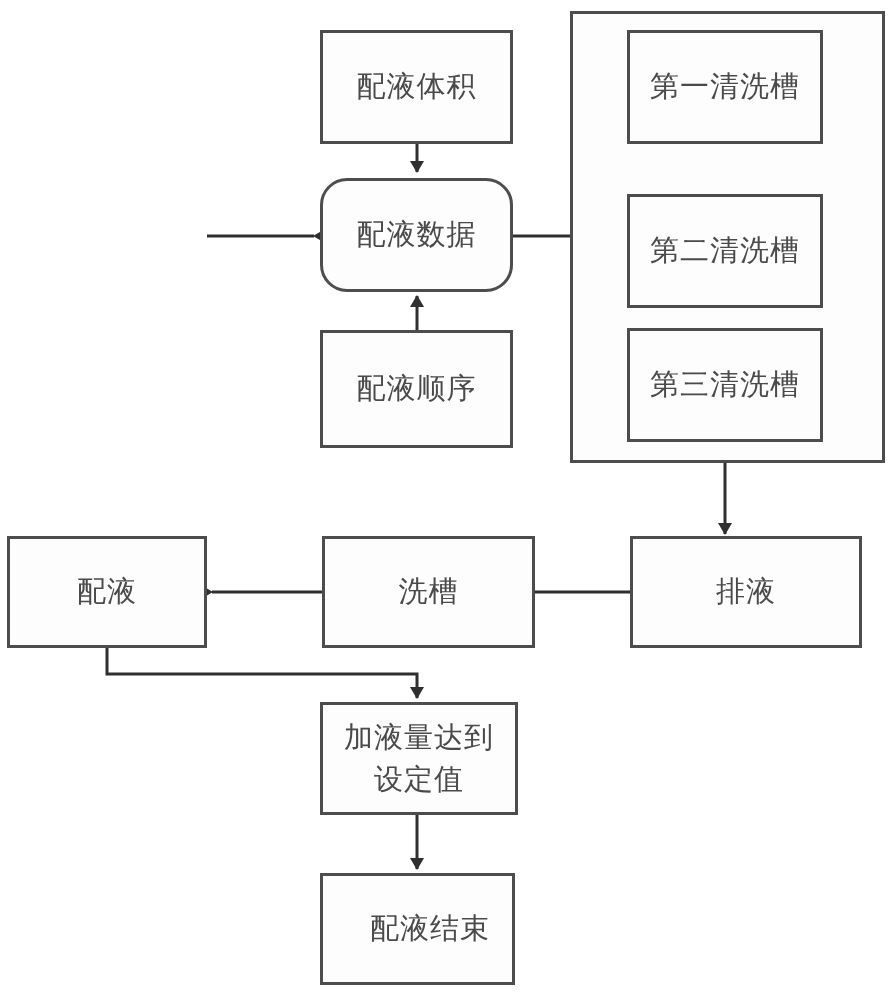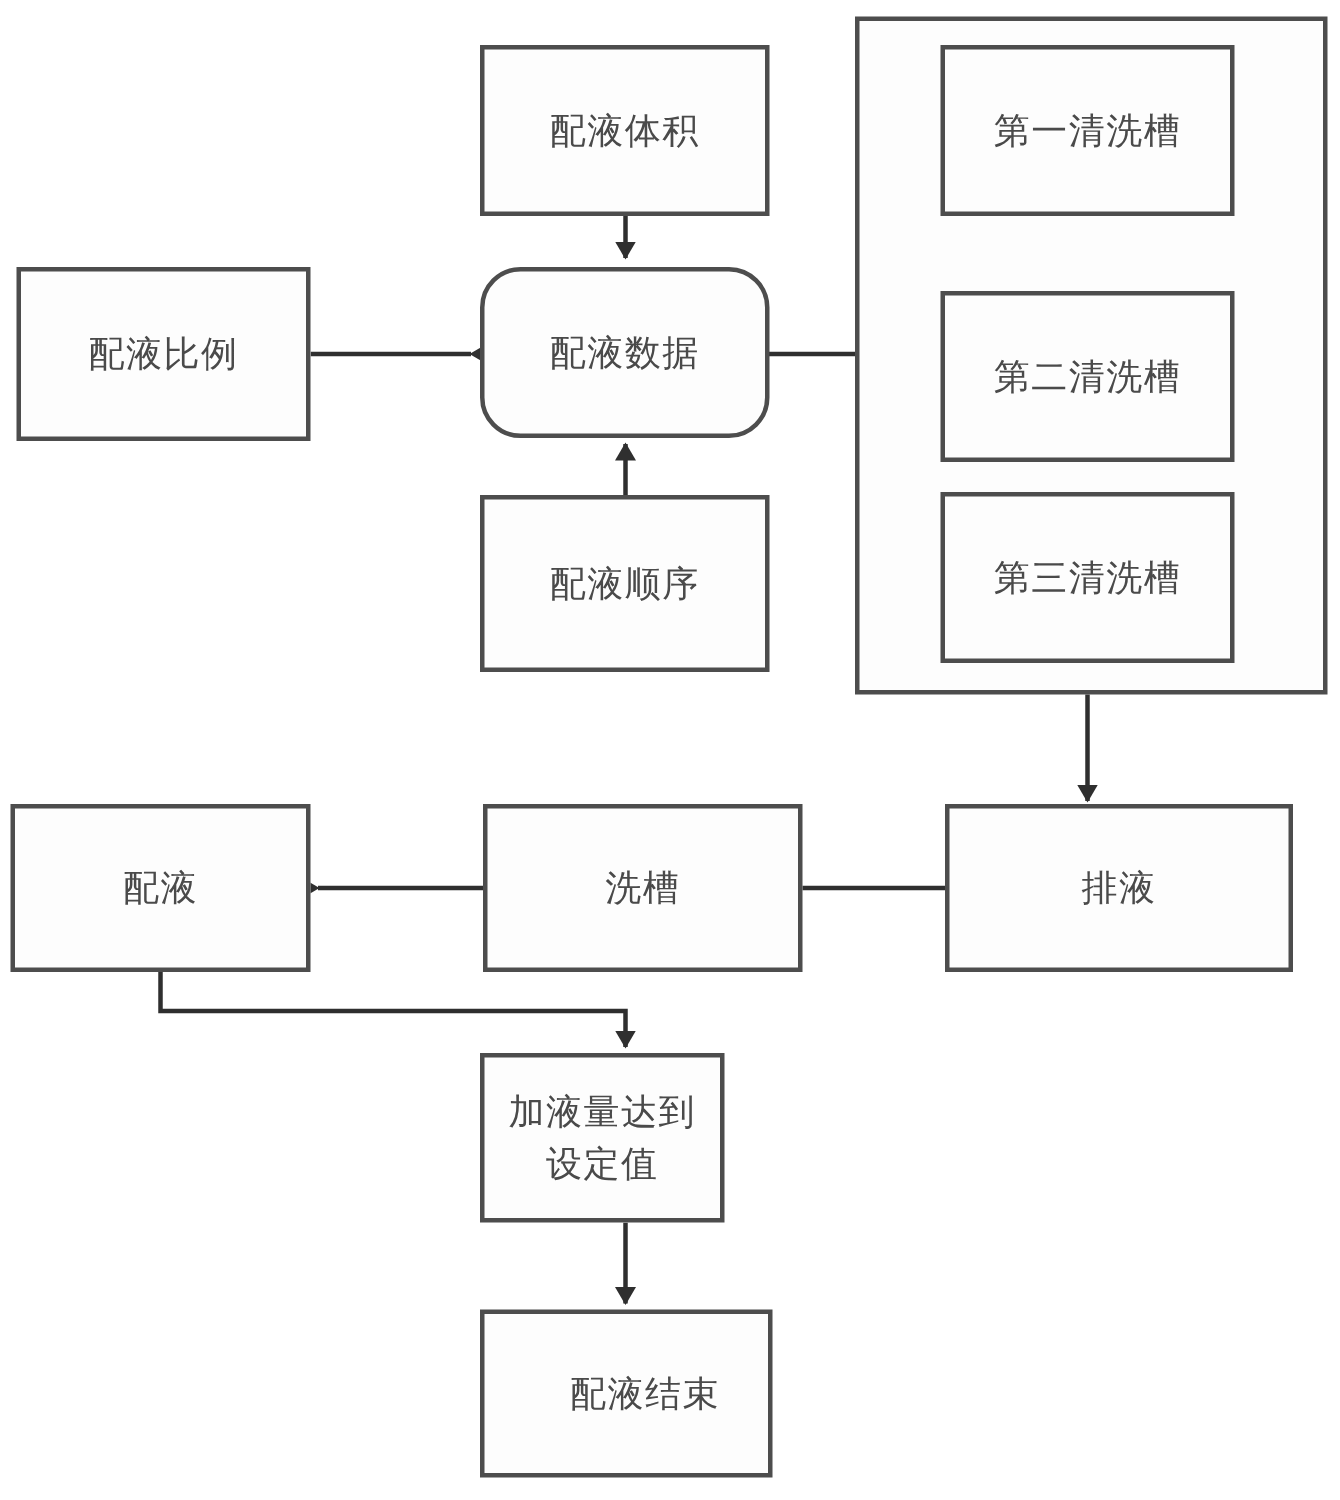--- a/index.html
+++ b/index.html
@@ -20,21 +20,21 @@
   .node {
     position: absolute;
     box-sizing: border-box;
     background: #fdfdfd;
     border: 3px solid #4d4d4d;
     display: flex;
     align-items: center;
     justify-content: flex-start;
     text-align: center;
     color: #4a4a4a;
-    font-size: 24px;
+    font-size: 29px;
     line-height: 1.42;
     letter-spacing: 1px;
     font-family: "DejaVu Sans", "Liberation Sans", sans-serif;
   }
   .node .label {
     display: block;
     width: 100%;
     padding: 0 4px;
   }
   .group-box {
@@ -89,23 +89,20 @@
 
     <path d="M107,648 L107,674 L417,674 L417,698" fill="none" stroke="#2f2f2f" stroke-width="3" marker-end="url(#arrowDown)"></path>
 
     <line x1="417" y1="815" x2="417" y2="869" stroke="#2f2f2f" stroke-width="3" marker-end="url(#arrowDown)"></line>
   </svg>
 
   <div class="node" style="left:320px; top:30px; width:193px; height:114px;">
     <span class="label">配液体积</span>
   </div>
 
-  <div class="node" style="left:11px; top:178px; width:196px; height:116px;">
-    <span class="label">配液比例</span>
-  </div>
 
   <div class="node" style="left:320px; top:178px; width:193px; height:114px;border-radius:27px;">
     <span class="label">配液数据</span>
   </div>
 
   <div class="node" style="left:320px; top:330px; width:193px; height:118px;">
     <span class="label">配液顺序</span>
   </div>
 
   <div class="group-box" style="left:570px; top:11px; width:315px; height:452px;"></div>
@@ -127,21 +124,21 @@
   </div>
 
   <div class="node" style="left:322px; top:536px; width:213px; height:112px;">
     <span class="label">洗槽</span>
   </div>
 
   <div class="node" style="left:7px; top:536px; width:200px; height:112px;">
     <span class="label">配液</span>
   </div>
 
-  <div class="node" style="left:320px; top:702px; width:163px; height:113px;">
+  <div class="node" style="left:320px; top:702px; width:198px; height:113px;">
     <span class="label">
       <span>加液量达到</span><br>
       <span>设定值</span>
     </span>
   </div>
 
   <div class="node" style="left:320px; top:873px; width:195px; height:112px;padding-left:25px;">
     <span class="label">配液结束</span>
   </div>
 

